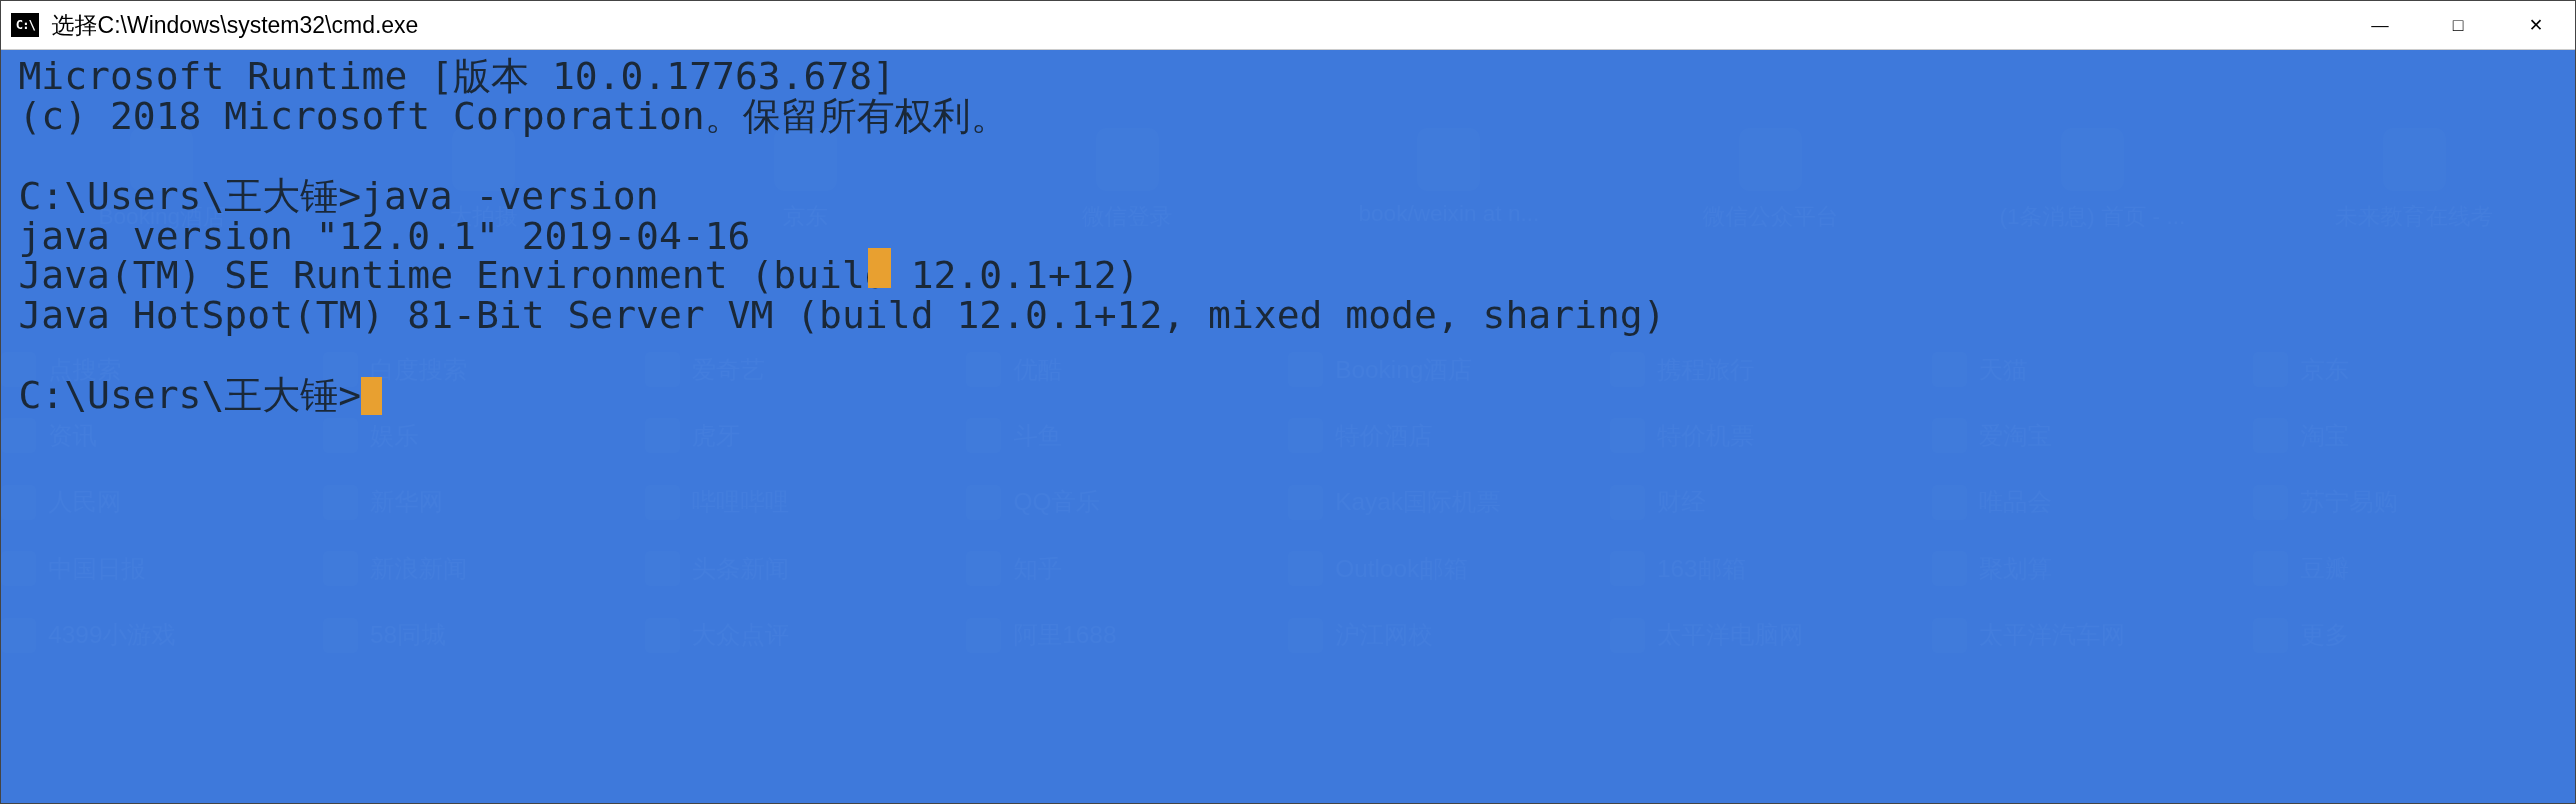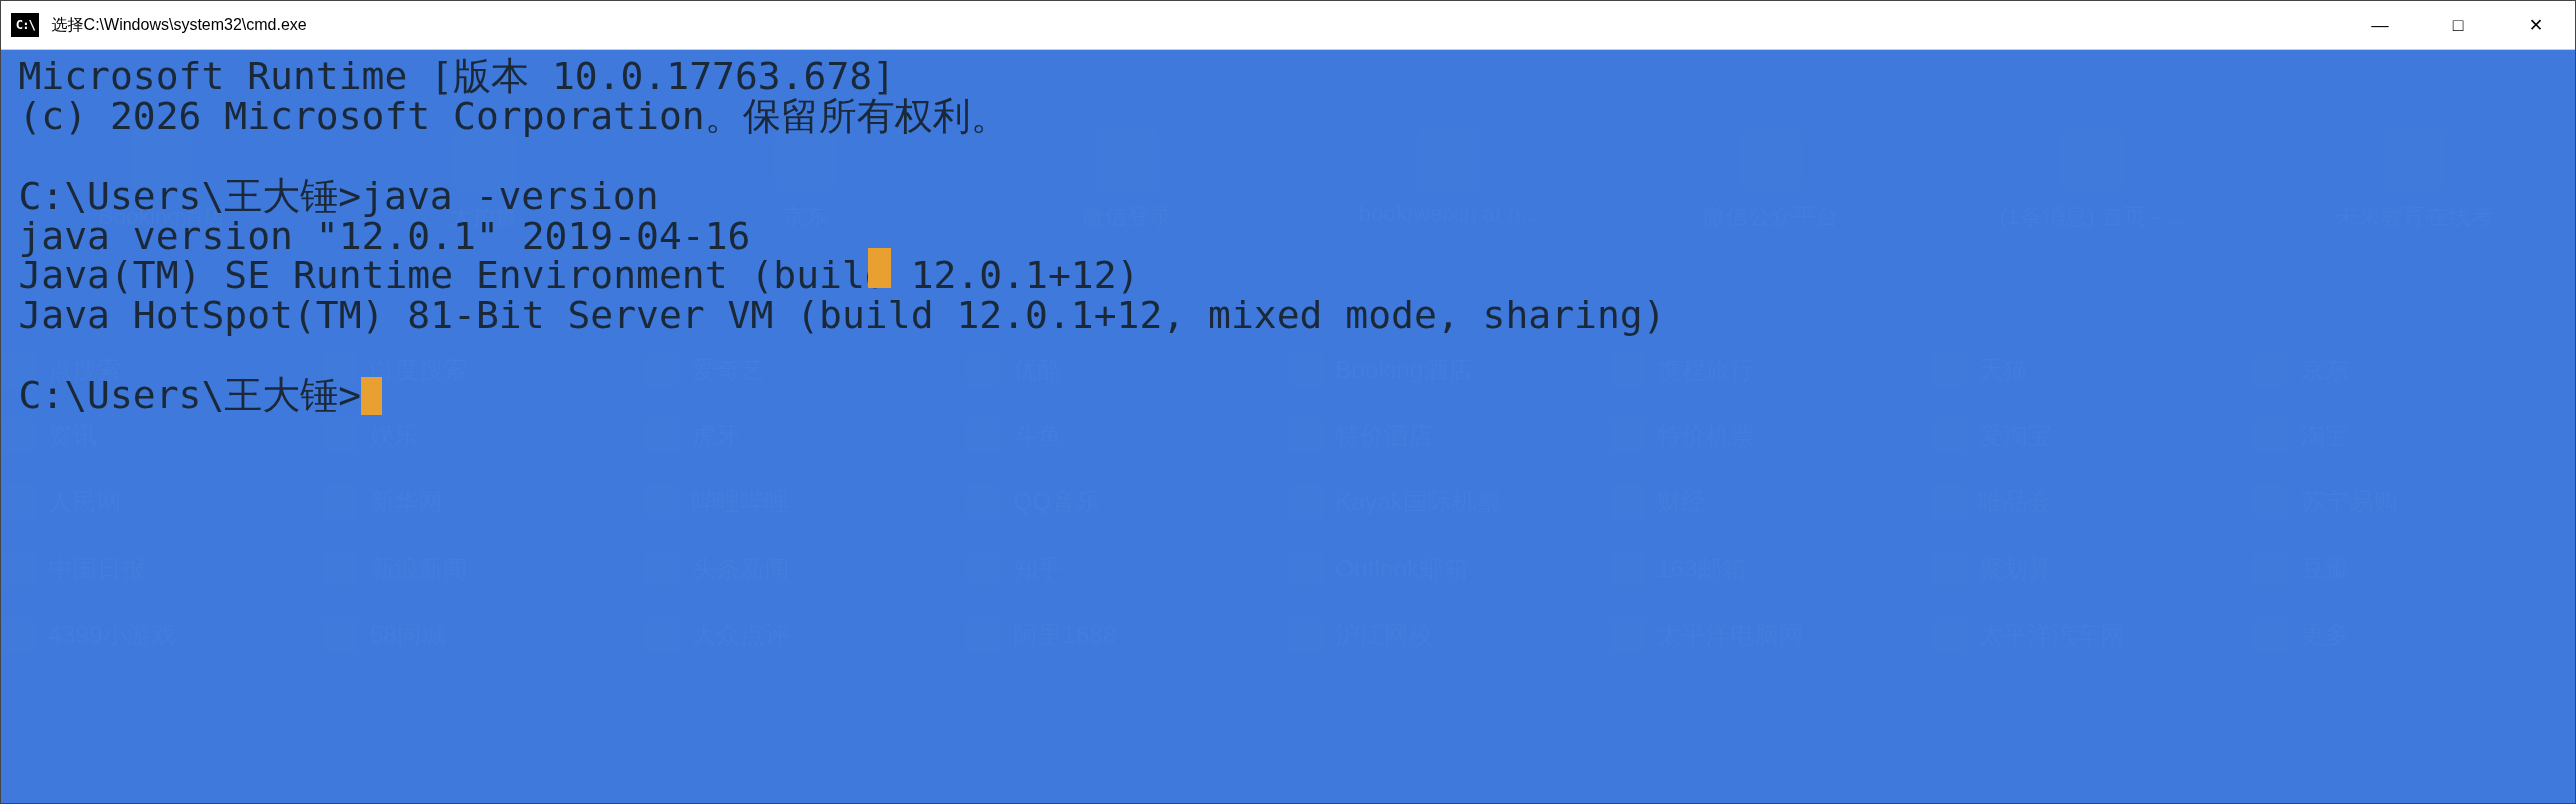--- a/index.html
+++ b/index.html
@@ -38,21 +38,21 @@
       font-size: 12.2px;
       display: flex;
       align-items: center;
       justify-content: center;
       margin-right: 12.2px;
       font-family: monospace;
       font-weight: bold;
       letter-spacing: -0.9px;
     }
     .titlebar-text {
-      font-size: 16px;
+      font-size: 23px;
       color: #000;
       flex: 1;
     }
     .window-controls {
       display: flex;
       height: 100%;
     }
     .window-control {
       width: 78px;
       height: 100%;
@@ -386,21 +386,21 @@
               <div class="icon-box"></div>
               <span>更多</span>
             </div>
           </div>
         </div>
     </div>
 
     <div class="terminal-selection"></div>
 
     <div class="terminal-text"><span>Microsoft Runtime [版本 10.0.17763.678]</span>
-<span>(c) 2026 Microsoft Corporation。保留所有权利。</span>
+<span>(c) 2018 Microsoft Corporation。保留所有权利。</span>
 <span></span>
 <span>C:\Users\王大锤&gt;java -version</span>
 <span>java version "12.0.1" 2019-04-16</span>
 <span>Java(TM) SE Runtime Environment (build 12.0.1+12)</span>
 <span>Java HotSpot(TM) 81-Bit Server VM (build 12.0.1+12, mixed mode, sharing)</span>
 <span></span>
 <span>C:\Users\王大锤&gt;</span><span class="cursor"></span></div>
 
     <div class="mid-cursor"></div>
   </div>

